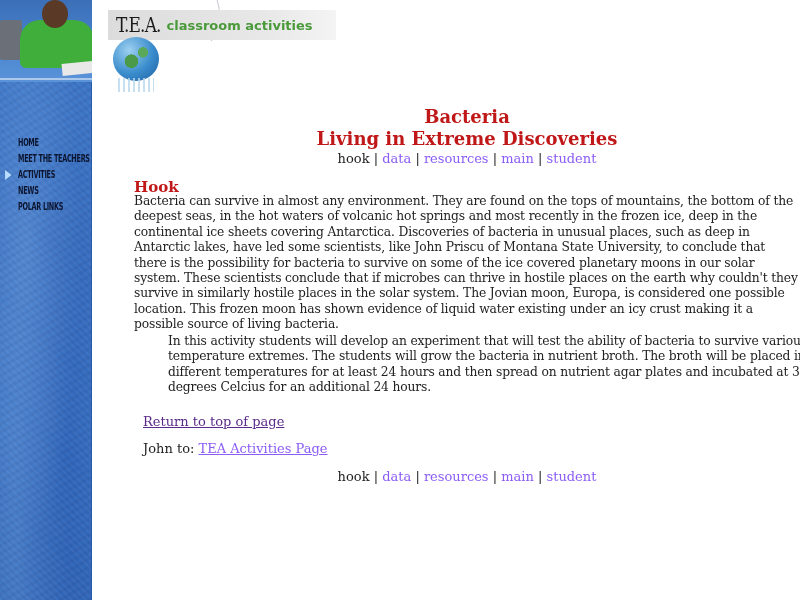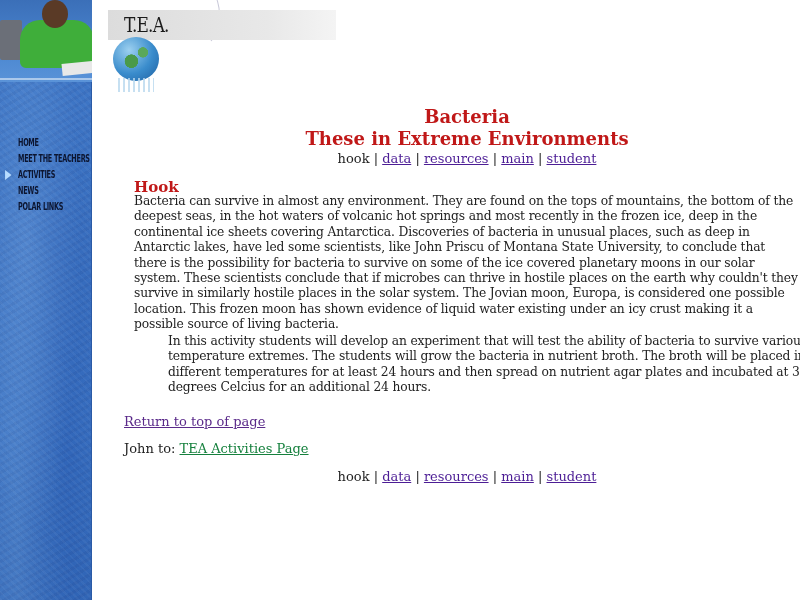--- a/index.html
+++ b/index.html
@@ -51,21 +51,21 @@
   }
   .photo .line {
     position: absolute; left: 0; top: 78px; width: 92px; height: 2px;
     background: rgba(255,255,255,0.5);
   }
   
   .logo-band {
     position: absolute; left: 108px; top: 10px; width: 228px; height: 30px;
     background: linear-gradient(90deg, #dcdcdc 0%, #e8e8e8 70%, #f4f4f4 100%);
     display: flex; align-items: center;
-    padding-left: 16px;
+    padding-left: 8px;
   }
   .logo-tea {
     font-family: "DejaVu Serif", serif;
     font-size: 20px; color: #1a1a1a; letter-spacing: -1px;
     transform: scaleX(0.85); transform-origin: left center;
     margin-right: -6px;
   }
   .logo-sub {
     font-family: "DejaVu Sans", sans-serif;
     font-weight: bold; font-size: 13px; color: #4a9a3a;
@@ -110,73 +110,74 @@
   .title {
     position: absolute; left: 134px; width: 666px; text-align: center;
     color: #c01818; font-weight: bold; font-size: 18px; line-height: 22px; margin-top: 12px;
   }
   .title.t1 { top: 94px; }
   .title.t2 { top: 116px; }
   .subnav {
     position: absolute; left: 134px; width: 666px; text-align: center;
     font-size: 13px; line-height: 16px; color: #222;
   }
-  .subnav a { color: #4c1d95; text-decoration: underline; }
+  .subnav a { color: #8b5cf6; }
   .subnav.top { top: 151px; }
   .subnav.bottom { top: 469px; }
   .section-head {
     position: absolute; left: 134px; top: 178px;
     color: #c01818; font-weight: bold; font-size: 15px; line-height: 18px;
   }
   .para {
     position: absolute; left: 134px; width: 666px;
     font-size: 12.3px; line-height: 15.4px; color: #222;
     letter-spacing: -0.15px;
   }
   .para.p1 { top: 194px; }
   .para.p2 { top: 334px; margin-left: 34px; }
   .link-line {
-    position: absolute; left: 124px; font-size: 13px; line-height: 16px; color: #222;
+    position: absolute; left: 143px; font-size: 13px; line-height: 16px; color: #222;
   }
   .link-line.l1 { top: 414px; }
   .link-line.l2 { top: 441px; }
   .visited { color: #5a2a8a; text-decoration: underline; }
-  .link { color: #15803d; text-decoration: underline; }
+  .link { color: #8b5cf6; text-decoration: underline; }
 </style>
 </head>
 <body>
 
 <div class="sidebar">
   <div class="sidebar-texture"></div>
 </div>
 
 <div class="photo">
   <div class="desk"></div>
   <div class="shirt"></div>
   <div class="head"></div>
   <div class="paper"></div>
   <div class="line"></div>
 </div>
 <div class="arc"></div>
 <div class="logo-band">
   <span class="logo-tea">T.E.A.</span>
+  <span class="logo-sub">classroom activities</span>
 </div>
 <div class="globe"></div>
 <div class="icicles"></div>
 
 <nav class="nav">
   <a class="nav-item">HOME</a>
   <a class="nav-item">MEET THE TEACHERS</a>
   <a class="nav-item active">ACTIVITIES</a>
   <a class="nav-item">NEWS</a>
   <a class="nav-item">POLAR LINKS</a>
 </nav>
 
 <div class="title t1">Bacteria</div>
-<div class="title t2">These in Extreme Environments</div>
+<div class="title t2">Living in Extreme Discoveries</div>
 
 <div class="subnav top">
   <span>hook</span>
   <span>|</span>
   <a class="">data</a>
   <span>|</span>
   <a>resources</a>
   <span>|</span>
   <a>main</a>
   <span>|</span>

